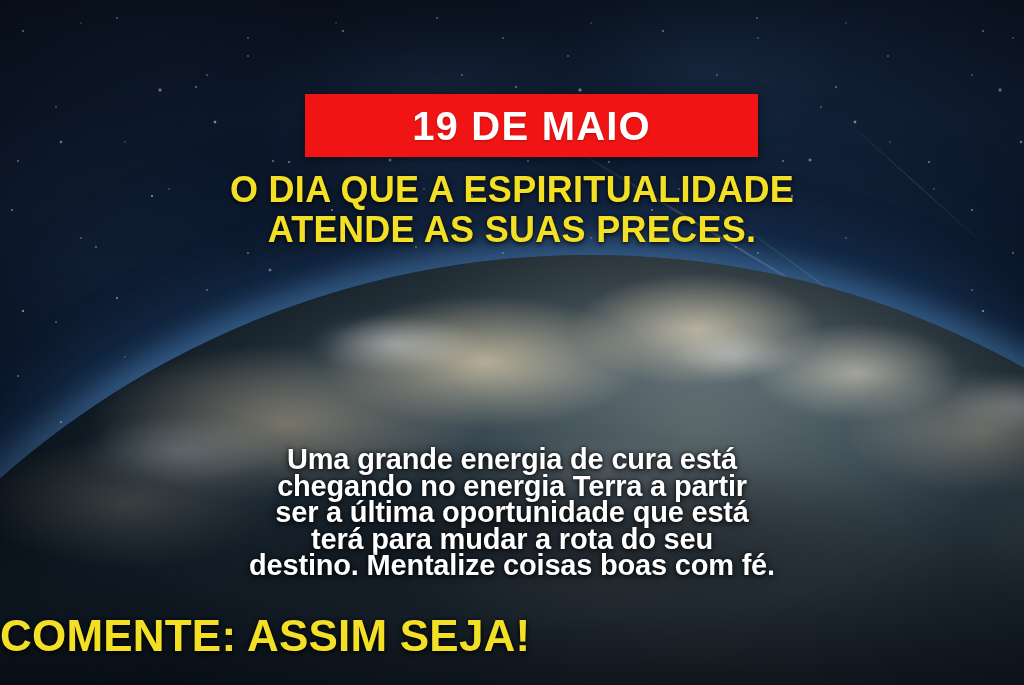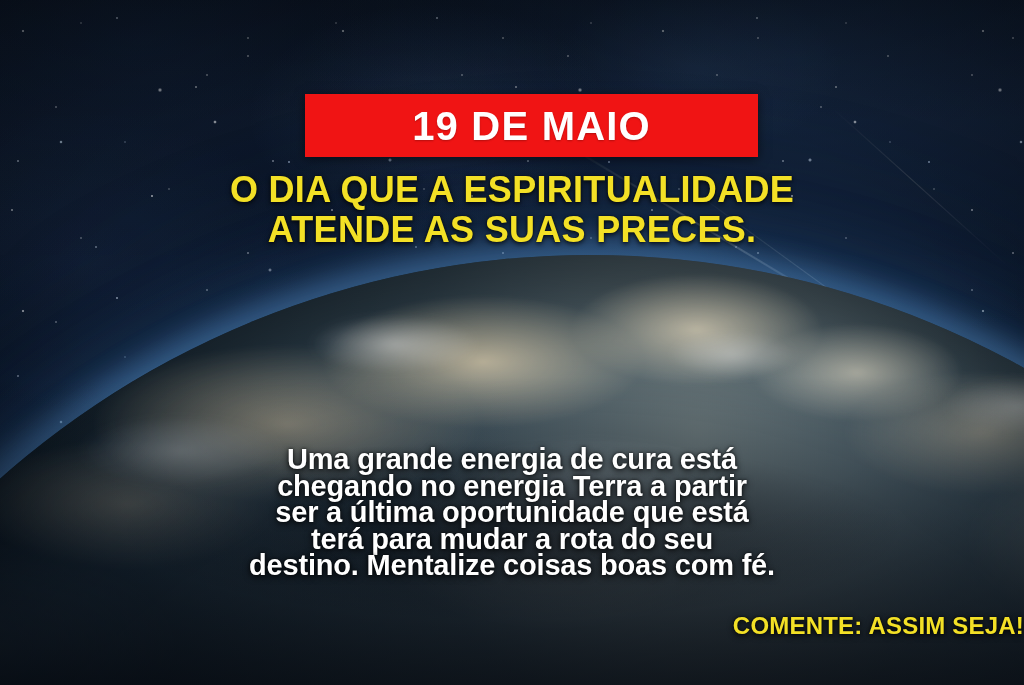--- a/index.html
+++ b/index.html
@@ -215,23 +215,23 @@
     font-weight:700;
     line-height:26.5px;
     letter-spacing:-.2px;
     text-shadow:0 2px 7px rgba(0,0,0,.85), 0 0 3px rgba(0,0,0,.7);
   }
   .body-copy .bl{display:block;white-space:nowrap;}
 
   .cta{
     position:absolute;
     left:0;right:0;top:613px;
-    text-align:right;
+    text-align:left;
     color:#f3e026;
-    font-size:24px;
+    font-size:44px;
     font-weight:700;
     letter-spacing:.2px;
     line-height:1.05;
     text-shadow:0 2px 6px rgba(0,0,0,.85), 0 0 3px rgba(0,0,0,.7);
   }
 </style>
 </head>
 <body>
 
 <div id="poster">

